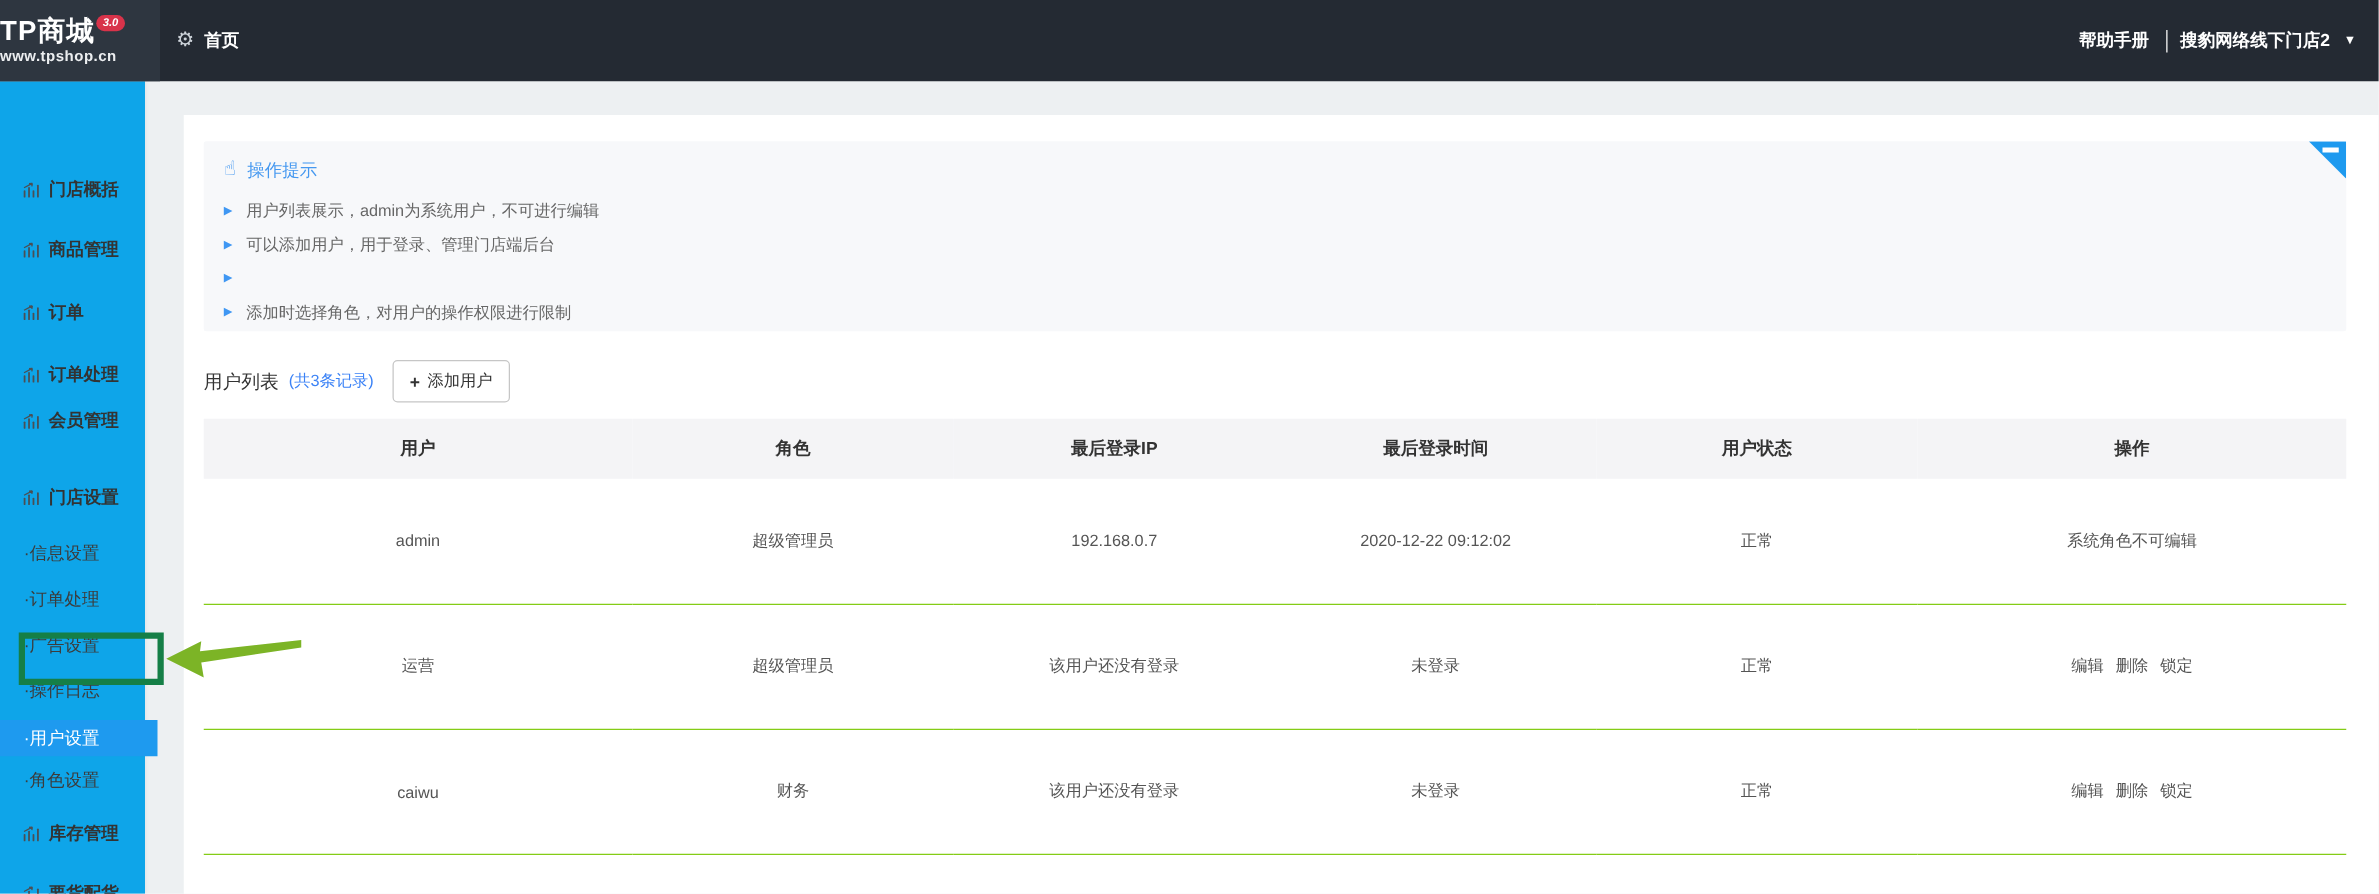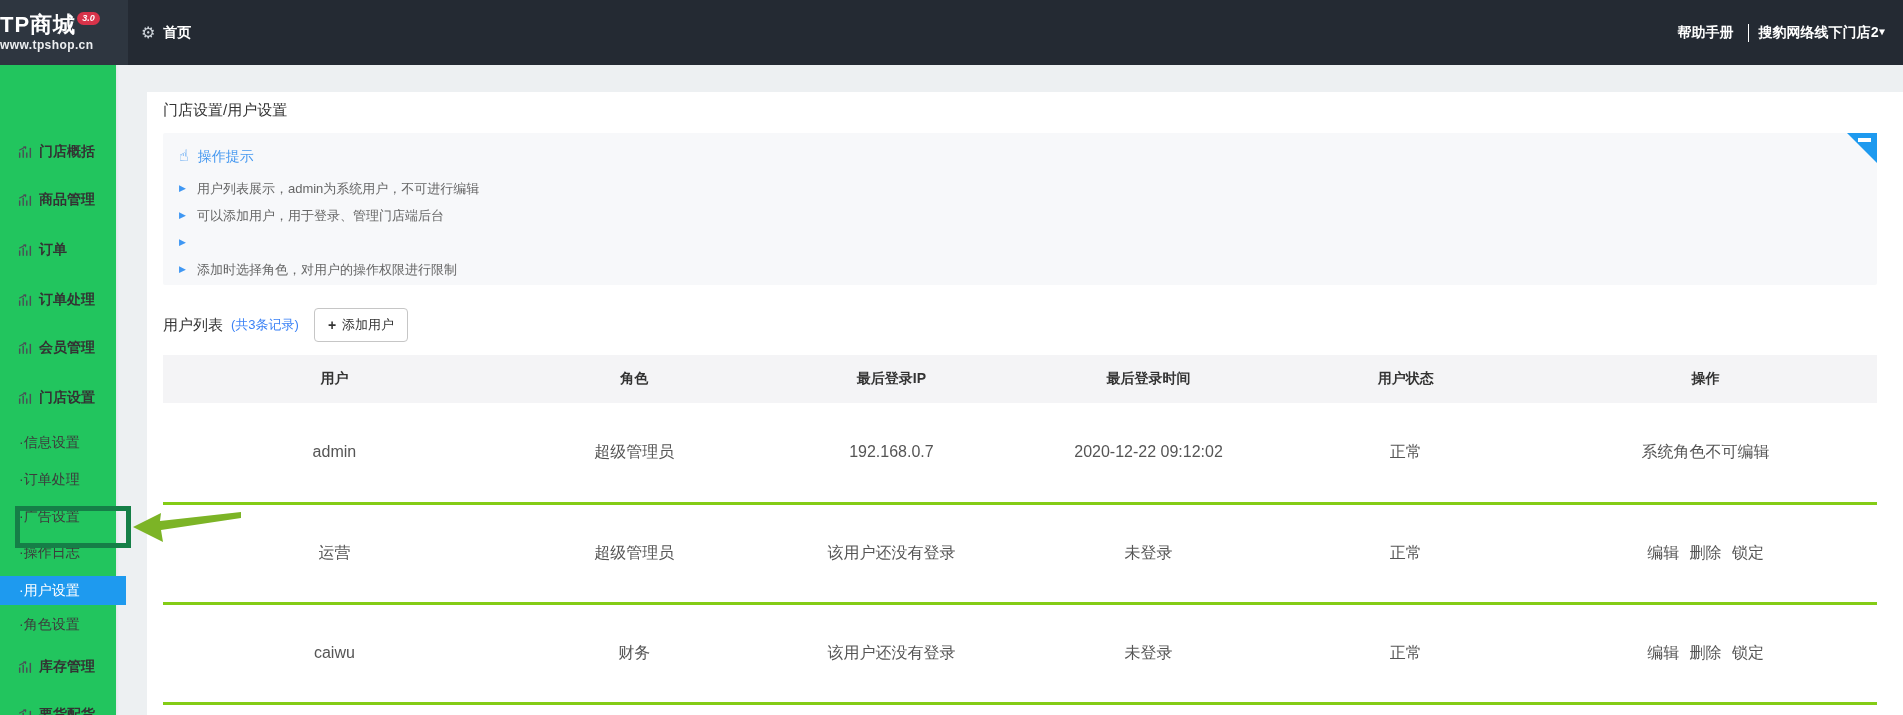--- a/index.html
+++ b/index.html
@@ -31,27 +31,27 @@
     display:flex; align-items:center; gap:8px; margin-left:13px;
     color:#fff; font-size:14px; font-weight:bold; cursor:pointer;
   }
   .gear { color:#cdd3da; font-size:16px; font-weight:normal; line-height:1; }
   .topbar-right {
     margin-left:auto; display:flex; align-items:center;
     color:#fff; font-size:14px; font-weight:bold; padding-right:18px;
   }
   .help-link { cursor:pointer; margin-right:14px; }
   .topbar-sep { width:1px; height:18px; background:#fff; margin-right:10px; }
-  .store-switcher { display:flex; align-items:center; gap:0; cursor:pointer;font-family:Liberation Mono, monospace; }
+  .store-switcher { display:flex; align-items:center; gap:11px; cursor:pointer; }
   .caret { font-size:10px; color:#fff; }
 
   
   .sidebar {
     position:absolute; top:65px; left:0; width:116px; bottom:0;
-    background:#22c55e; box-shadow:1px 0 3px rgba(0,0,0,.05); z-index:5;
+    background:#0ea5e9; box-shadow:1px 0 3px rgba(0,0,0,.05); z-index:5;
   }
   .side-item {
     position:absolute; left:0; width:116px; height:28px;
     display:flex; align-items:center; font-size:14px; color:#333; cursor:pointer;
   }
   .side-item.parent { padding-left:17px; font-weight:bold; gap:6px; }
   .side-item.sub { padding-left:19px; color:#3c3c3c; }
   .side-item.active {
     width:126px; height:29px; background:#1e9aef; color:#fff; font-weight:normal;
   }
@@ -95,21 +95,21 @@
     padding:7px 13px; font-size:13px; color:#333; cursor:pointer;
     font-family:inherit;
   }
   .plus { font-weight:bold; font-size:14px; line-height:1; }
 
   table.users { width:100%; margin-top:14px; border-collapse:collapse; text-align:center; }
   table.users th {
     background:#f4f4f6; height:48px; font-size:14px; color:#333; font-weight:bold;
   }
   table.users td {
-    height:100px; font-size:16px; color:#555; border-bottom:3px solid #84cc16;
+    height:100px; font-size:13px; color:#555; border-bottom:1px solid #84cc16;
   }
   .action-link { margin:0 3px; cursor:pointer; }
   .action-note { color:#555; }
 </style>
 </head>
 <body>
 
 <div class="topbar">
   <div class="logo-block">
     <div class="logo-row">
@@ -175,21 +175,21 @@
         <g stroke="#4a4f55" stroke-width="1.6" fill="none" stroke-linecap="round">
           <path d="M3 15V10"></path>
           <path d="M7 15V7"></path>
           <path d="M11 15V10"></path>
           <path d="M15 15V5"></path>
         </g>
         <path d="M2.5 7L10 3M10 3l-3 .3M10 3l-.5 2.8" stroke="#4a4f55" stroke-width="1.2" fill="none"></path>
       </svg>
     <span>订单处理</span>
   </div>
-  <div class="side-item parent" style="top:269px">
+  <div class="side-item parent" style="top:258px">
     <svg class="ci" viewBox="0 0 18 18" width="16" height="16">
         <g stroke="#4a4f55" stroke-width="1.6" fill="none" stroke-linecap="round">
           <path d="M3 15V10"></path>
           <path d="M7 15V7"></path>
           <path d="M11 15V10"></path>
           <path d="M15 15V5"></path>
         </g>
         <path d="M2.5 7L10 3M10 3l-3 .3M10 3l-.5 2.8" stroke="#4a4f55" stroke-width="1.2" fill="none"></path>
       </svg>
     <span>会员管理</span>
@@ -252,21 +252,20 @@
   </div>
 </div>
 
 <div class="anno-box"></div>
 <svg class="anno-arrow" width="112" height="38" viewBox="0 0 112 38">
   <polygon points="2,18 30,4 29,12 110,3 110,9 30,21 32,33" fill="#7cb426"></polygon>
 </svg>
 
 <div class="card">
 
-  <div class="breadcrumb">门店设置/用户设置</div>
 
   <div class="tips-panel">
     <div class="tips-title">
       <span class="hand-icon">☝</span>
       <span>操作提示</span>
     </div>
     <ul class="tips-list">
       <li>
         <span class="bullet">▶</span>
         <span>用户列表展示，admin为系统用户，不可进行编辑</span>

